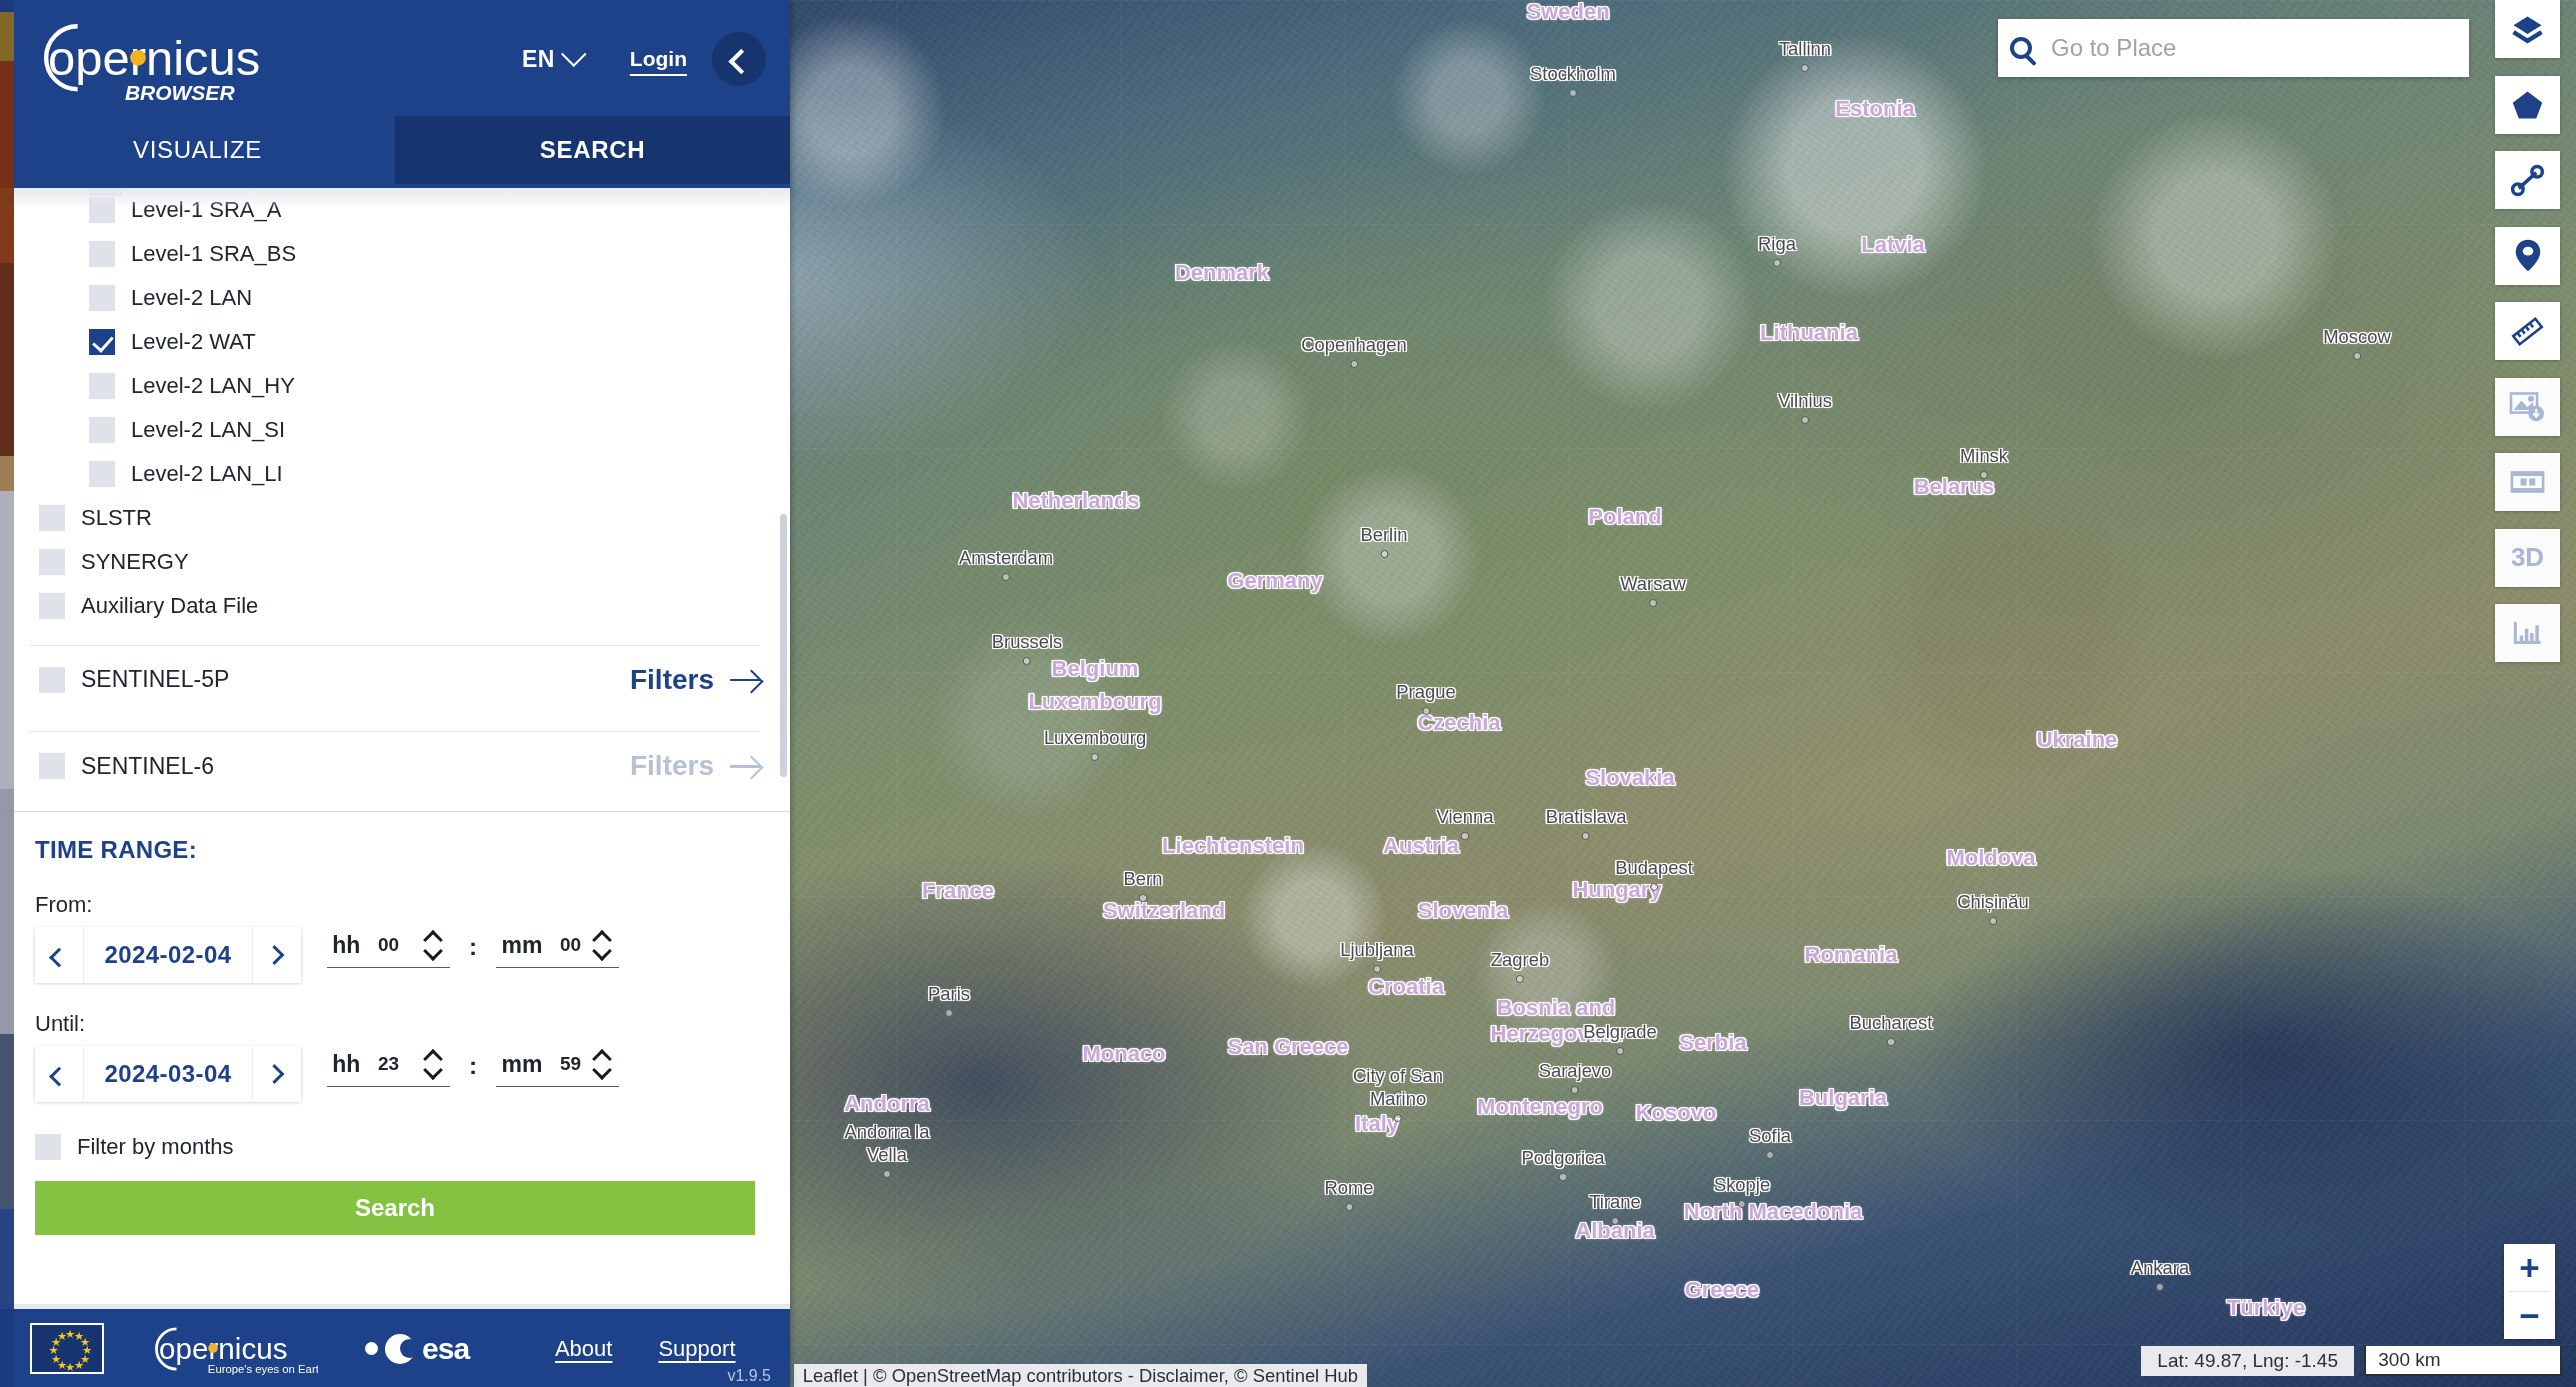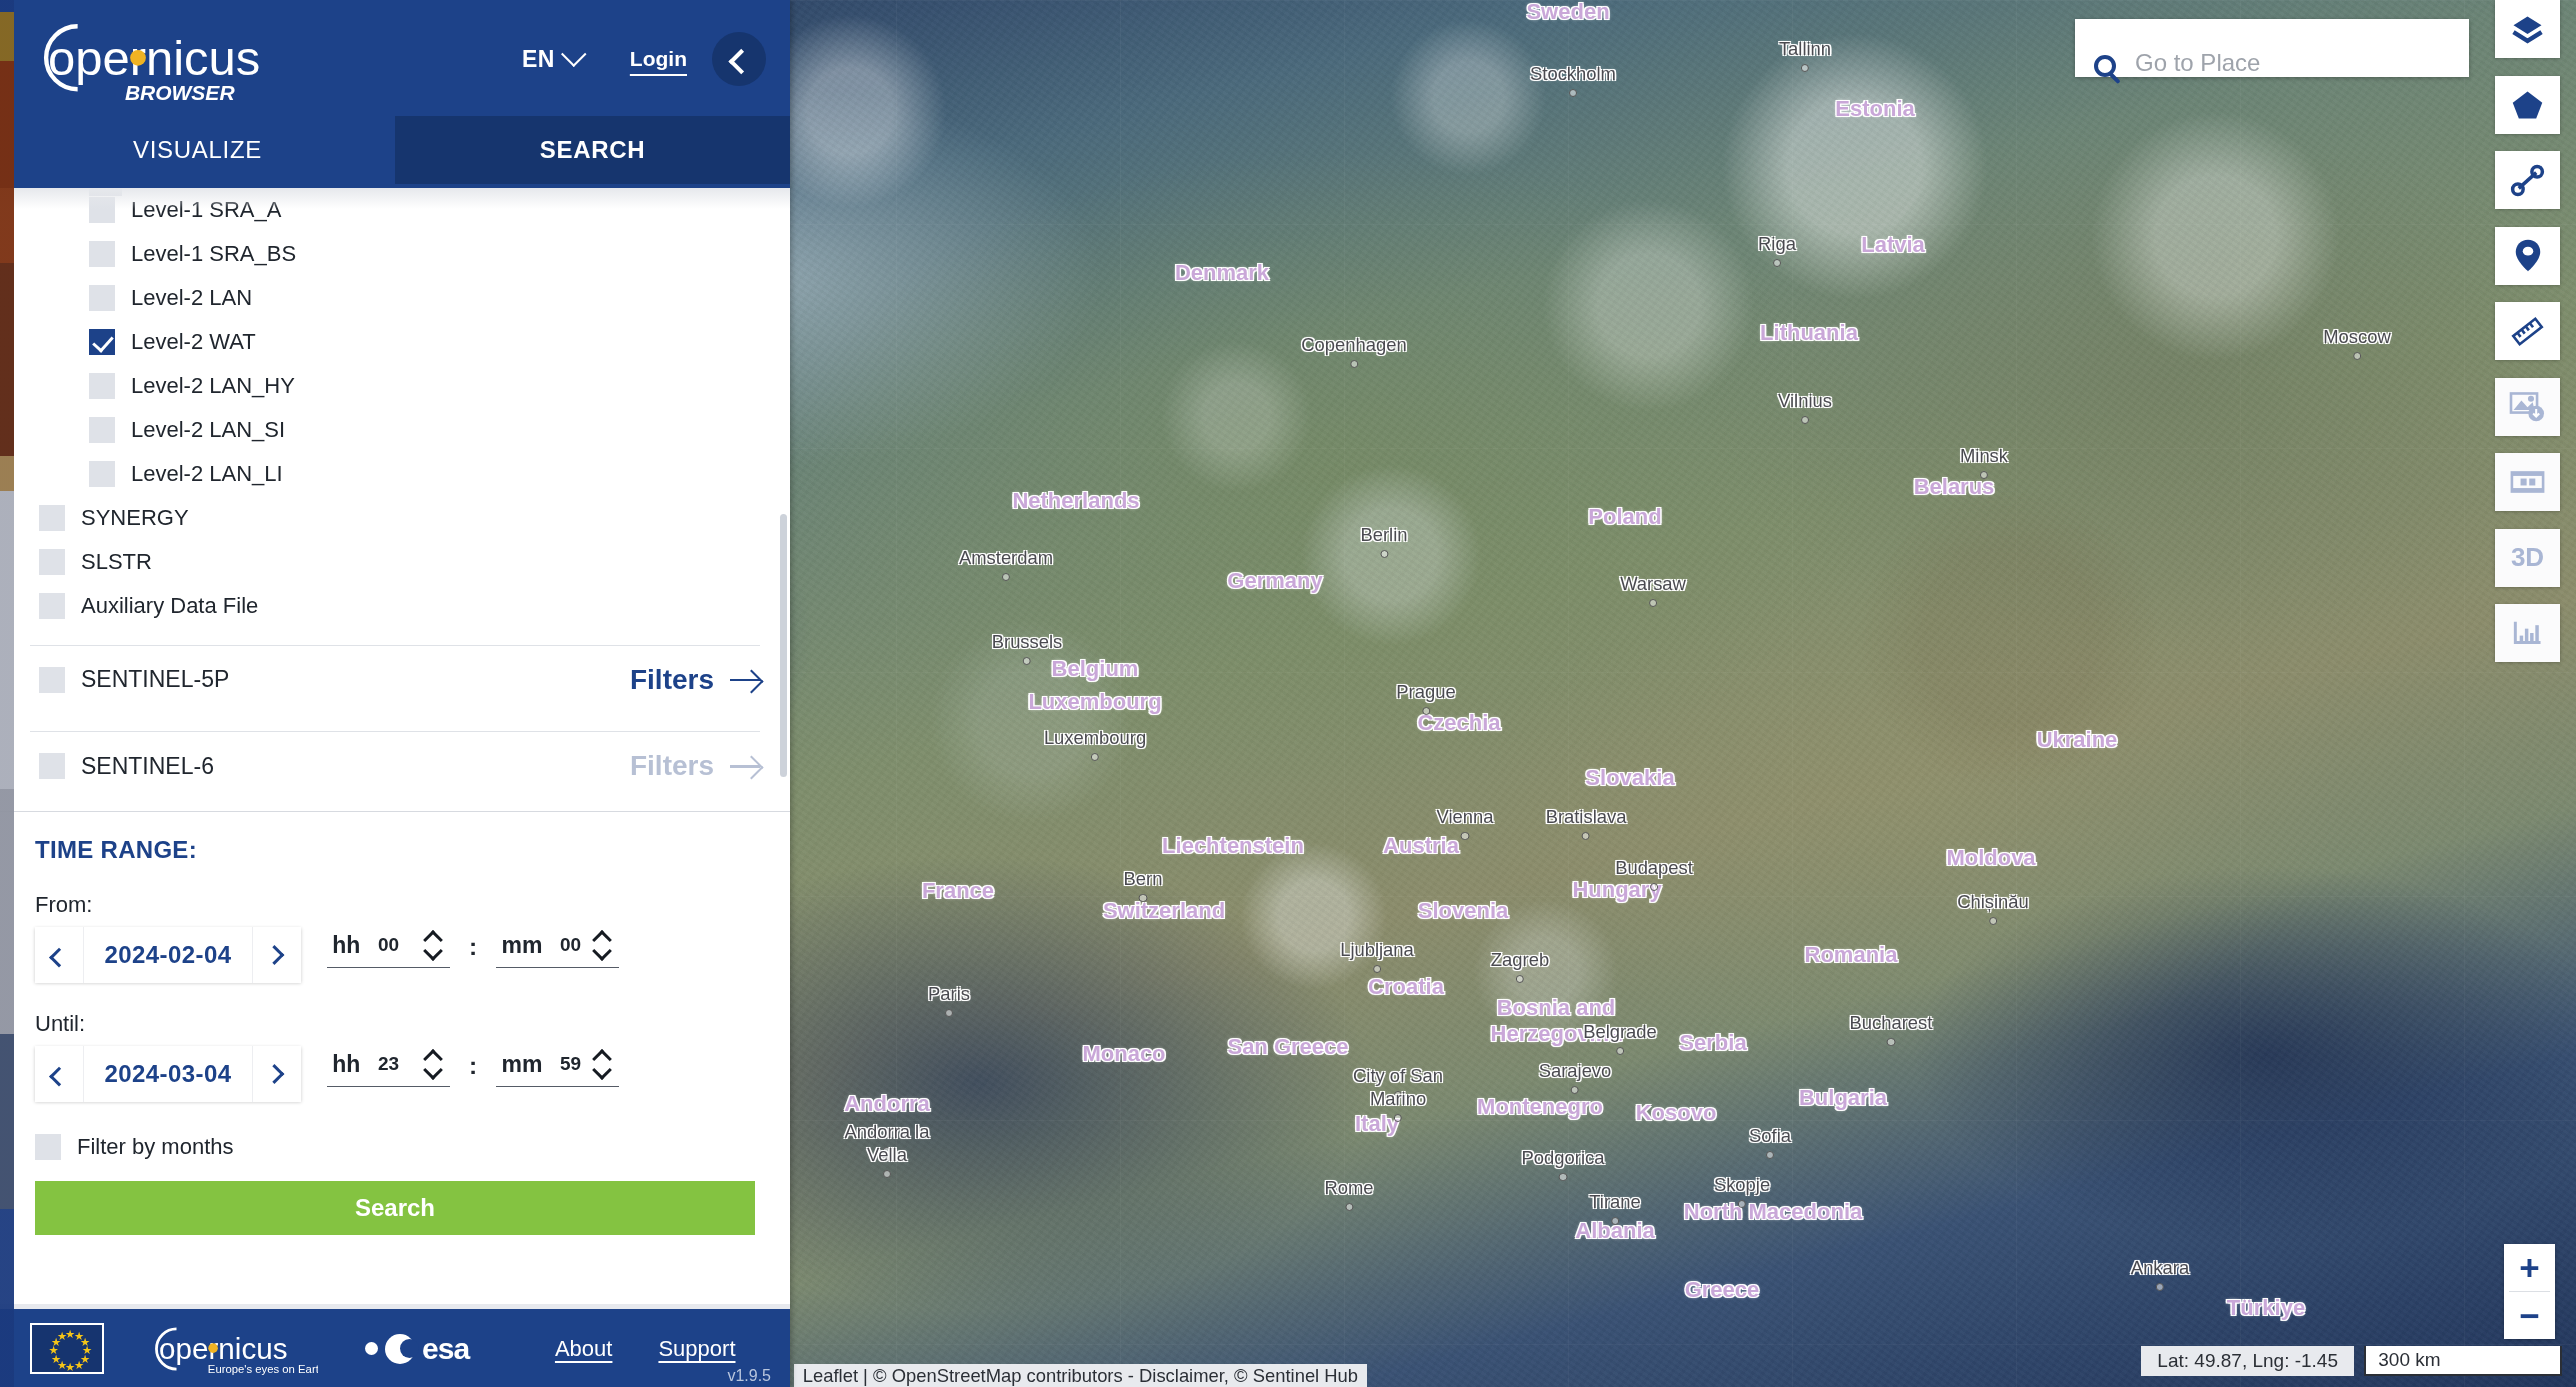--- a/index.html
+++ b/index.html
@@ -171,22 +171,22 @@
   #esa .moon { width: 30px; height: 30px; border-radius: 50%; background: #fff; position: relative; }
   #esa .moon::after { content:""; position:absolute; right:-4.4px; top:5.3px; width: 19px; height: 19px;
     border-radius: 50%; background: #1d4289; }
   #esa .word { color: #fff; font-size: 30px; font-weight: bold; letter-spacing: -0.9px; }
   #flinks { margin-left: auto; display: flex; gap: 46px; margin-right: 24.5px; }
   #flinks a { color: #fff; font-size: 22px; text-decoration: underline; text-underline-offset: 5.3px; cursor: pointer; }
   #ver { position: absolute; right: 19px; bottom: 2.6px; color: #b9c6de; font-size: 16px; }
 
   
   #goto {
-    position: absolute; right: 107px; top: 19px; width: 394px; height: 58px;
-    background: #fff; display: flex; align-items: flex-end; padding-left: 19px; z-index: 30;
+    position: absolute; right: 107px; top: 19px; width: 471px; height: 58px;
+    background: #fff; display: flex; align-items: center; padding-left: 12px; z-index: 30;
     box-shadow: 0 0.9px 4.4px rgba(0,0,0,.3);
   }
   #goto .mag { width: 22px; height: 22px; border: 4.4px solid #1d4289; border-radius: 50%; position: relative; flex: 0 0 auto; }
   #goto .mag::after { content:""; position:absolute; right:-8.8px; bottom:-7px; width: 13px; height: 4.4px;
     background: #1d4289; transform: rotate(45deg); border-radius: 1.8px; }
   #goto input { border: none; outline: none; margin-left: 19px; font-size: 24px;
     color: #2b2f36; font-family: "Liberation Sans", sans-serif; width: 289px; background: transparent; }
   #goto input::placeholder { color: #9ea3ab; }
 
   #tools { position: absolute; right: 16px; top: 0; width: 65px; z-index: 30; }
@@ -435,25 +435,25 @@
           <div class="row indent">
             <span class="cb"></span>
             <span class="txt">Level-2 LAN_SI</span>
           </div>
           <div class="row indent">
             <span class="cb"></span>
             <span class="txt">Level-2 LAN_LI</span>
           </div>
           <div class="row grp">
             <span class="cb"></span>
+            <span class="txt">SLSTR</span>
+          </div>
+          <div class="row grp">
+            <span class="cb"></span>
             <span class="txt">SYNERGY</span>
-          </div>
-          <div class="row grp">
-            <span class="cb"></span>
-            <span class="txt">SLSTR</span>
           </div>
           <div class="row grp">
             <span class="cb"></span>
             <span class="txt">Auxiliary Data File</span>
           </div>
           <div class="sec-div"></div>
           <div class="sat-row">
             <span class="cb"></span>
             <span class="txt">SENTINEL-5P</span>
             <span class="filters">

